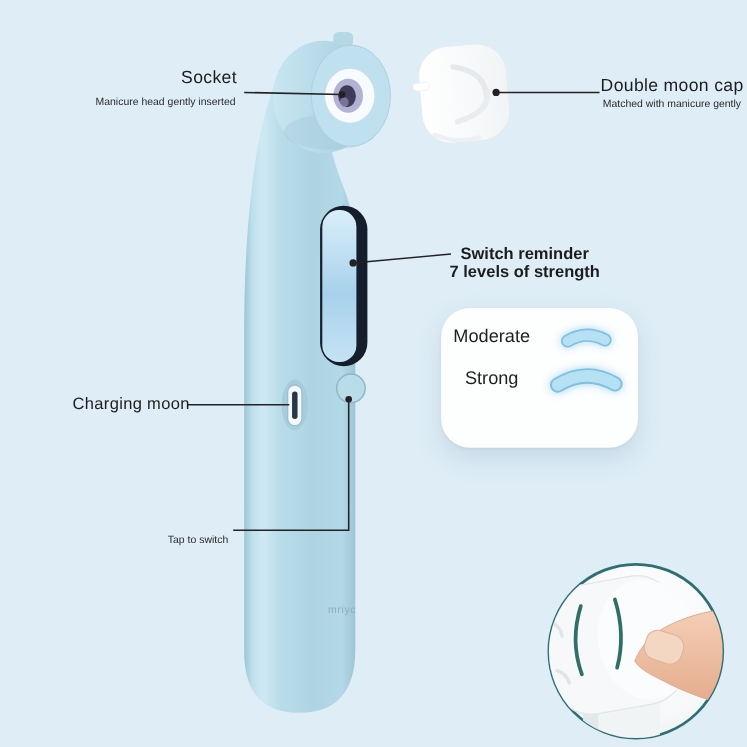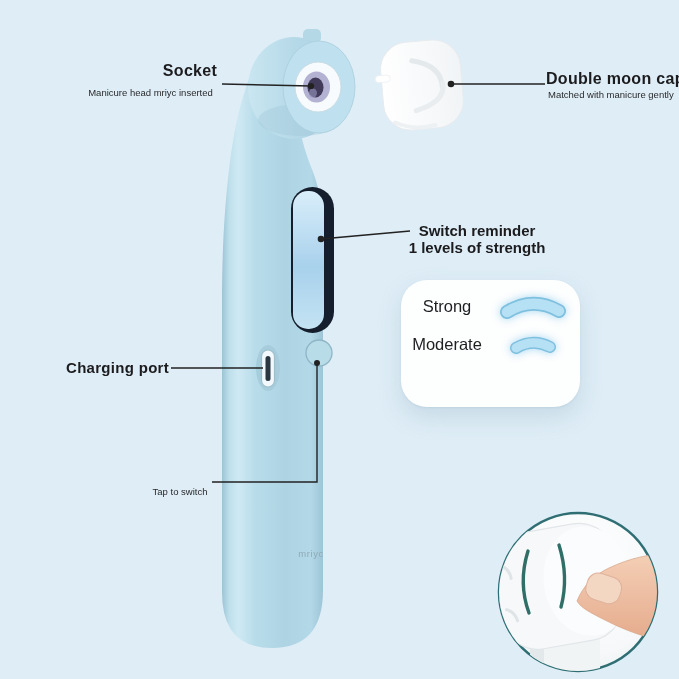--- a/index.html
+++ b/index.html
@@ -3,21 +3,21 @@
 <meta charset="utf-8">
 <style>
   html,body{margin:0;padding:0;}
   .canvas{
     position:relative;width:679px;height:679px;overflow:hidden;
     background:#deedf6;
     font-family:"Liberation Sans", sans-serif;
     color:#1c1c1e;
   }
   .abs{position:absolute;}
-  .label-title{font-weight:700;font-size:16px;letter-spacing:.3px;white-space:nowrap;}
+  .label-title{font-weight:400;font-size:16px;letter-spacing:.3px;white-space:nowrap;}
   .label-sub{font-size:9.5px;color:#2a2a2c;white-space:nowrap;}
   .battery-block{width:170px;text-align:center;font-weight:700;font-size:15px;line-height:17px;white-space:nowrap;}
   .center{text-align:center;}
   
   .strength-panel{
     left:401px;top:280px;width:179px;height:127px;
     background:#fdfefe;border-radius:26px;
     box-shadow:0 10px 22px rgba(145,175,195,.30), 0 1px 2px rgba(160,185,200,.25);
     padding-top:7px;box-sizing:border-box;z-index:3;
   }
@@ -179,57 +179,57 @@
           </g>
         </g>
       </g>
     </g>
   </svg>
 
   <div class="abs labels" style="left:140px;top:62px;width:100px">
     <div class="label-title center">Socket</div>
   </div>
   <div class="abs labels" style="left:83px;top:87px;width:135px">
-    <div class="label-sub center">Manicure head mriyc inserted</div>
+    <div class="label-sub center">Manicure head gently inserted</div>
   </div>
 
   <div class="abs labels" style="left:546px;top:70px">
     <div class="label-title">Double moon cap</div>
   </div>
   <div class="abs labels" style="left:548px;top:89px">
     <div class="label-sub">Matched with manicure gently</div>
   </div>
 
   <div class="abs labels battery-block" style="left:392px;top:222px">
     <div>Switch reminder</div>
-    <div>1 levels of strength</div>
+    <div>7 levels of strength</div>
   </div>
 
   <div class="abs labels" style="left:66px;top:359px">
-    <div class="label-title" style="font-size:15px">Charging port</div>
+    <div class="label-title" style="font-size:15px">Charging moon</div>
   </div>
 
   <div class="abs labels" style="left:150px;top:486px;width:60px">
     <div class="label-sub center">Tap to switch</div>
   </div>
 
   <div class="abs strength-panel">
+    <div class="strength-row">
+      <span class="strength-label">Moderate</span>
+      <span class="strength-icon">
+        <svg width="48" height="22" viewBox="0 0 48 22">
+          <path d="M7,15 Q24,5 41,14" fill="none" stroke="#7fc0df" stroke-width="12" stroke-linecap="round"></path>
+          <path d="M7,15 Q24,5 41,14" fill="none" stroke="#b6e1f5" stroke-width="9" stroke-linecap="round"></path>
+        </svg>
+      </span>
+    </div>
     <div class="strength-row">
       <span class="strength-label">Strong</span>
       <span class="strength-icon">
         <svg width="68" height="28" viewBox="0 0 68 28">
           <path d="M8,20 Q34,4 60,19" fill="none" stroke="#7fc0df" stroke-width="14" stroke-linecap="round"></path>
           <path d="M8,20 Q34,4 60,19" fill="none" stroke="#b6e1f5" stroke-width="10.5" stroke-linecap="round"></path>
         </svg>
       </span>
     </div>
-    <div class="strength-row">
-      <span class="strength-label">Moderate</span>
-      <span class="strength-icon">
-        <svg width="48" height="22" viewBox="0 0 48 22">
-          <path d="M7,15 Q24,5 41,14" fill="none" stroke="#7fc0df" stroke-width="12" stroke-linecap="round"></path>
-          <path d="M7,15 Q24,5 41,14" fill="none" stroke="#b6e1f5" stroke-width="9" stroke-linecap="round"></path>
-        </svg>
-      </span>
-    </div>
   </div>
 
 </div>
 
 </body></html>

